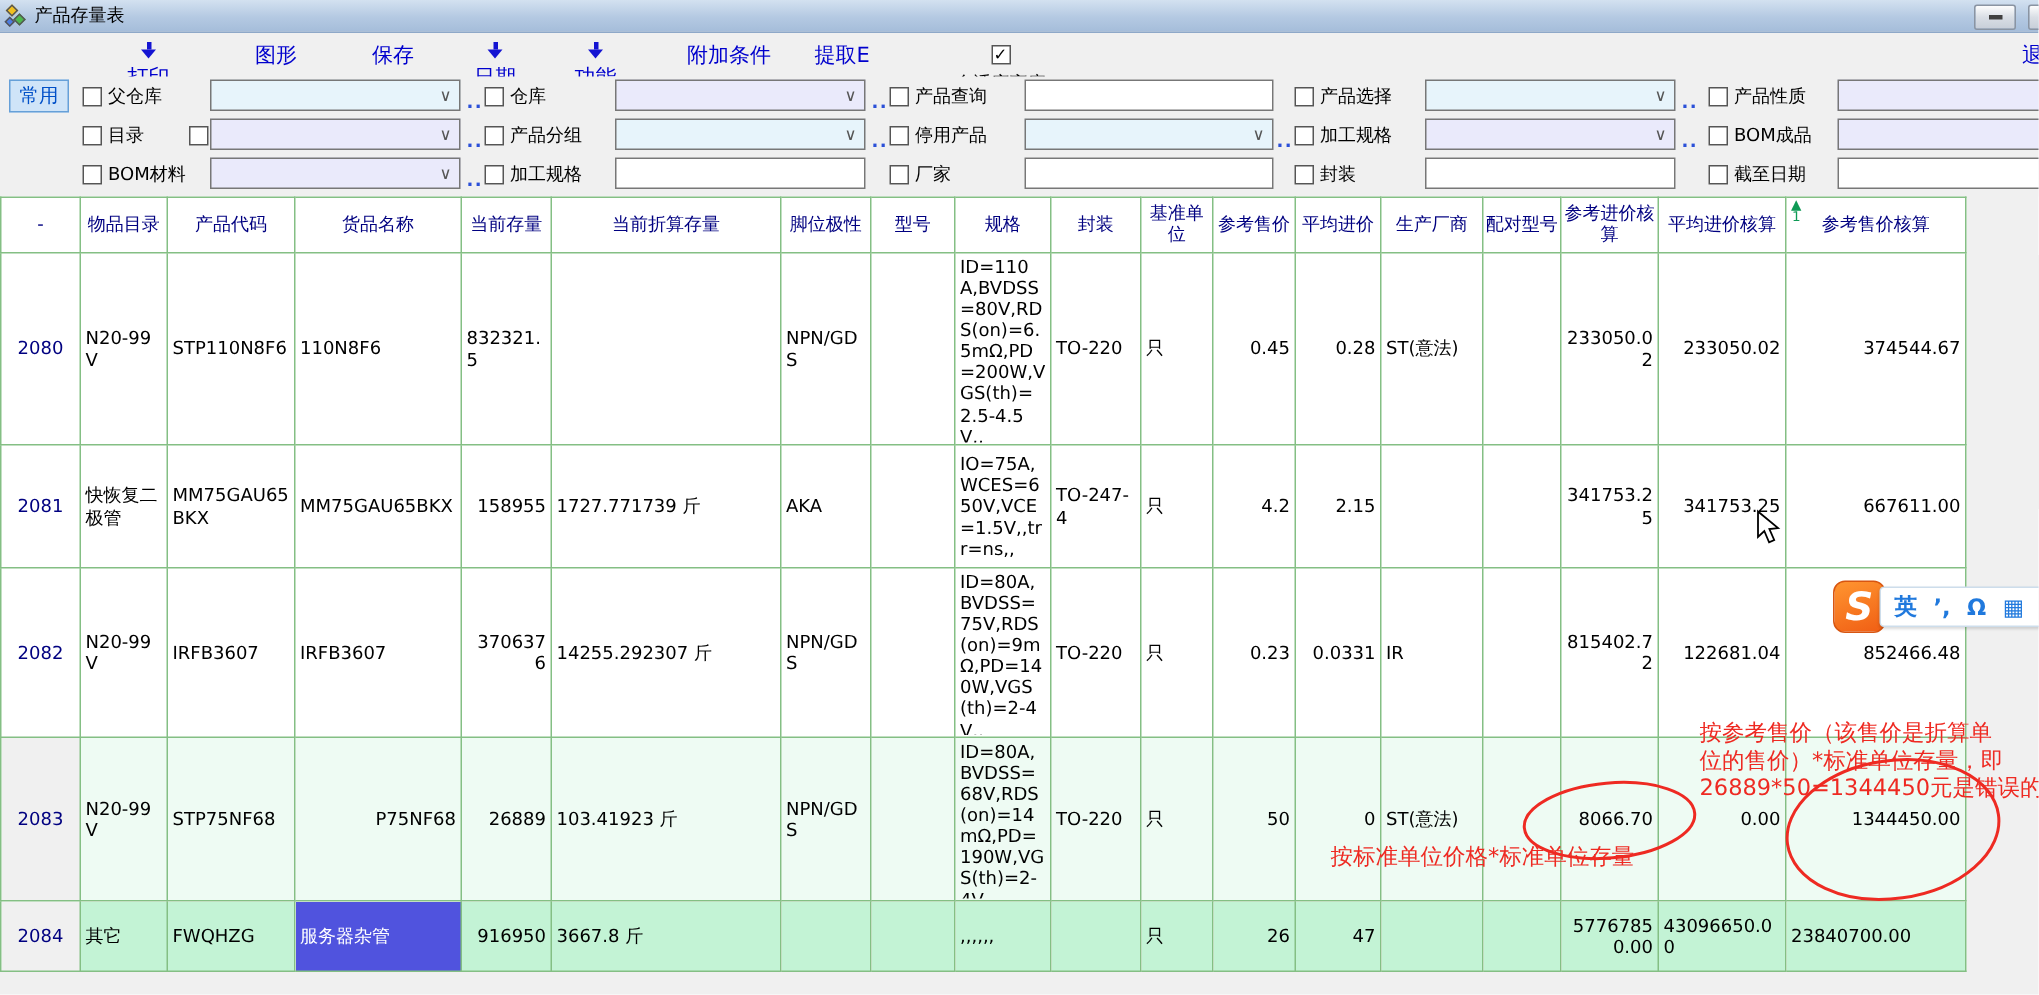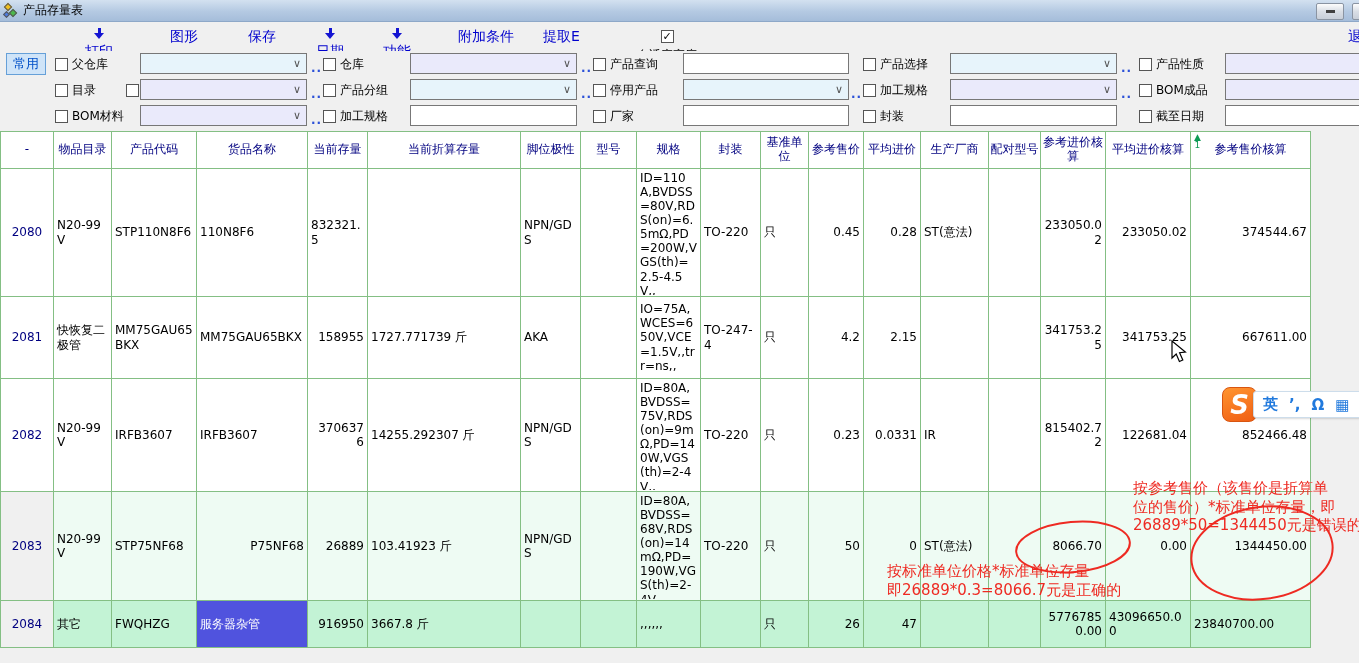--- a/index.html
+++ b/index.html
@@ -441,21 +441,20 @@
     </table>
   </div>
 
   <div class="note" style="left:1133px;top:479px">
     <div>按参考售价（该售价是折算单</div>
     <div>位的售价）*标准单位存量，即</div>
     <div>26889*50=1344450元是错误的</div>
   </div>
   <div class="note" style="left:887px;top:562px">
     <div>按标准单位价格*标准单位存量</div>
-    <div>即26889*0.3=8066.7元是正确的</div>
   </div>
 
   <div class="ime">
     <span class="ime-logo">S</span>
     <span class="ime-bar">
       <span>英</span>
       <span>’,</span>
       <span>Ω</span>
       <span>▦</span>
     </span>

